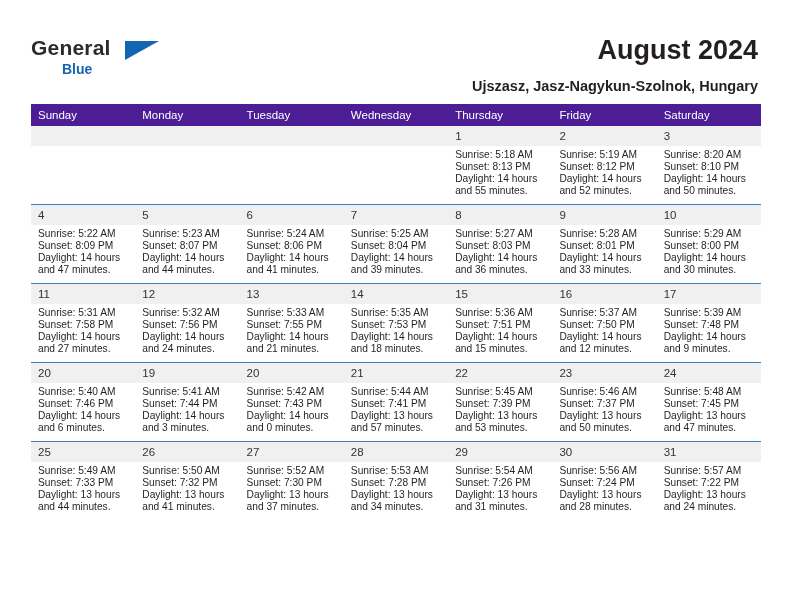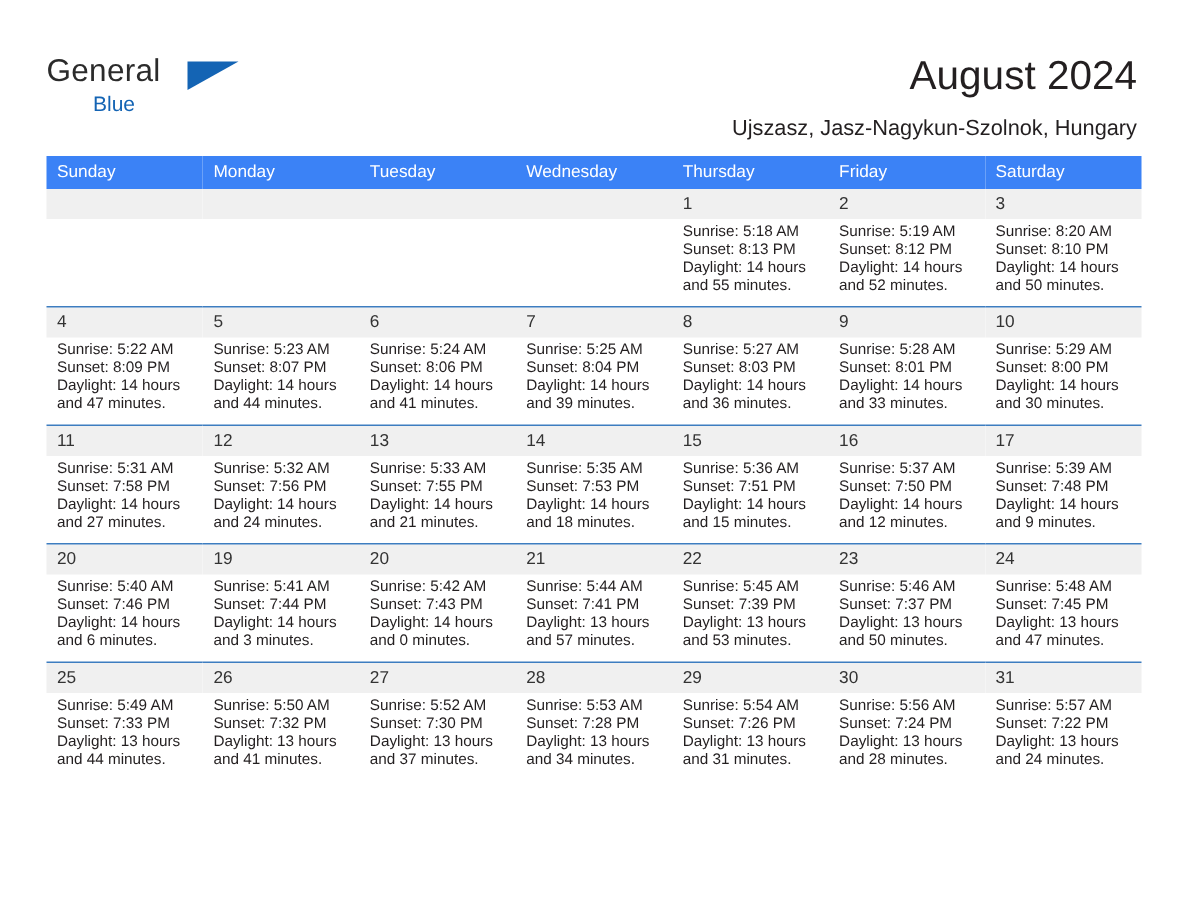--- a/index.html
+++ b/index.html
@@ -21,20 +21,21 @@
     box-sizing: border-box;
   }
 
   
   .top {
     position: absolute;
     left: 0;
     top: 0;
     width: 792px;
     height: 124px;
+    font-weight: bold;
   }
   .logo {
     position: absolute;
     left: 31px;
     top: 36px;
     width: 130px;
     height: 50px;
   }
   .logo-general {
     position: absolute;
@@ -85,21 +86,21 @@
   
   .cal {
     position: absolute;
     left: 31px;
     top: 104px;
     width: 730px;
     border-collapse: collapse;
     table-layout: fixed;
   }
   .cal th {
-    background: #3b82f6;
+    background: #4c1d95;
     color: #ffffff;
     font-size: 11.5px;
     font-weight: normal;
     text-align: left;
     padding: 5px 0 5px 7px;
     height: 11px;
     border: none;
   }
   .cal td {
     width: 104.28px;

